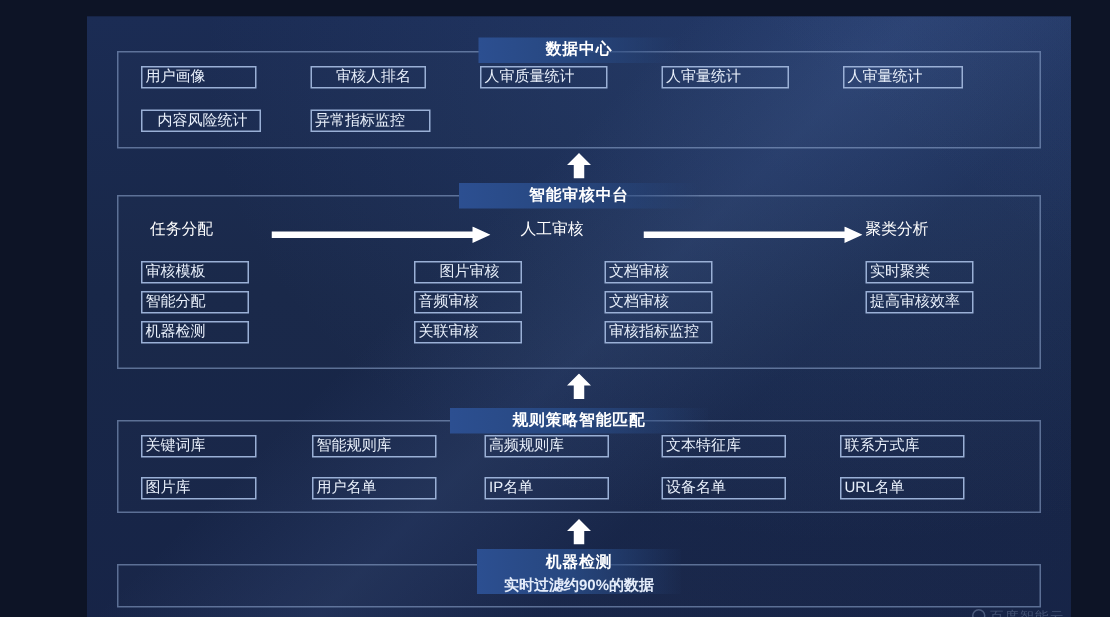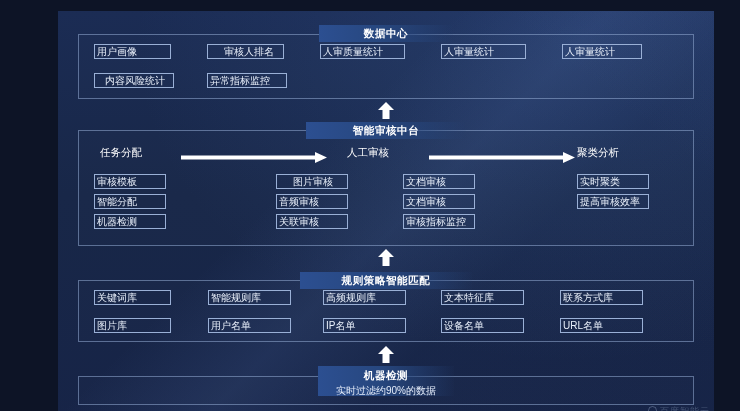--- a/index.html
+++ b/index.html
@@ -31,21 +31,21 @@
     box-sizing:border-box;
   }
   .ribbon{
     position:absolute;height:17px;line-height:17px;
     background:linear-gradient(90deg,#2c4f91 0%,#27477f 45%,#22396510 100%);
     color:#ffffff;font-size:10.5px;font-weight:bold;
     text-align:center;letter-spacing:0.6px;
     z-index:6;white-space:nowrap;
   }
   .ribbon.tall{height:30px;line-height:14px;padding-top:2px;box-sizing:border-box;}
-  .ribbon .sub{display:block;font-weight:normal;font-size:10px;color:#e4ecfa;letter-spacing:0;margin-top:2px;}
+  .ribbon .sub{display:block;font-weight:bold;font-size:10px;color:#e4ecfa;letter-spacing:0;margin-top:2px;}
   .chip{
     position:absolute;height:15px;line-height:14px;
     border:1px solid #9ab0d6;
     color:#e9f0fb;font-size:10px;
     box-sizing:border-box;padding-left:2px;
     white-space:nowrap;background:transparent;
     z-index:4;
   }
   .flowlabel{
     position:absolute;color:#ffffff;font-size:10.5px;white-space:nowrap;z-index:4;

